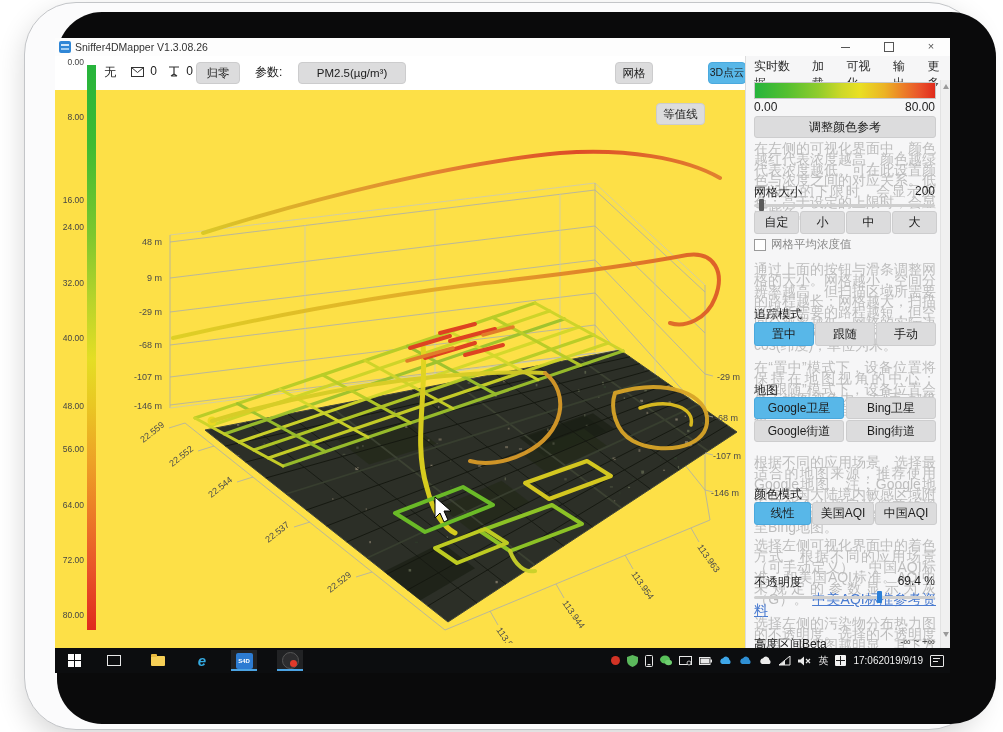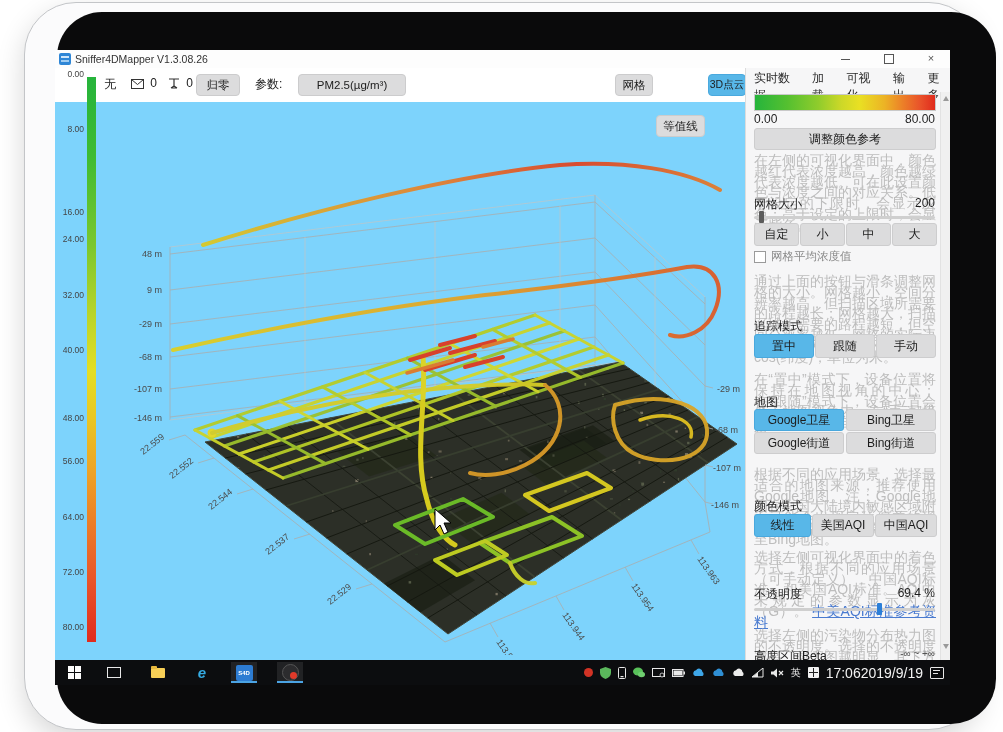--- a/index.html
+++ b/index.html
@@ -3,21 +3,21 @@
 <meta charset="utf-8">
 <style>
   html,body{margin:0;padding:0;background:#ffffff;}
   #stage{position:relative;width:1003px;height:732px;overflow:hidden;
     font-family:"Liberation Sans","DejaVu Sans",sans-serif;-webkit-font-smoothing:antialiased;}
   
   .dev-outer{position:absolute;left:24px;top:2px;width:955px;height:726px;border-radius:52px;
     background:#fbfbfc;border:1px solid #c3c5c8;box-shadow:0 10px 28px rgba(0,0,0,.16);}
   .dev-bezel{position:absolute;left:32px;top:9px;width:939px;height:712px;border-radius:45px;background:#0a0a0b;}
   
-  .screen{position:absolute;left:55px;top:50px;width:895px;height:635px;background:#7dd3fc;overflow:hidden;}
+  .screen{position:absolute;left:55px;top:38px;width:895px;height:635px;background:#fde047;overflow:hidden;}
   
   .titlebar{position:absolute;left:0;top:0;width:100%;height:18px;background:#fdfdfd;border-bottom:1px solid #ececec;}
   .app-ico{position:absolute;left:4px;top:3px;width:12px;height:12px;border-radius:2px;background:#2f86d6;}
   .app-ico:before{content:"";position:absolute;left:2px;top:3px;width:8px;height:2px;background:#cfe6fa;}
   .app-ico:after{content:"";position:absolute;left:2px;top:7px;width:8px;height:2px;background:#9fccf2;}
   .title-text{position:absolute;left:20px;top:3px;font-size:10.5px;color:#333;}
   .winctl{position:absolute;top:0;height:18px;width:34px;text-align:center;color:#555;font-size:11px;line-height:16px;}
   .wc-min{right:88px;} .wc-max{right:44px;} .wc-close{right:2px;}
   .wc-min i{display:inline-block;width:9px;border-top:1px solid #555;vertical-align:middle;}
   .wc-max i{display:inline-block;width:8px;height:8px;border:1px solid #555;vertical-align:middle;}
@@ -74,21 +74,21 @@
     display:flex;align-items:center;justify-content:center;}
   .recbtn{position:relative;width:15px;height:15px;border-radius:50%;background:#2c2c2e;border:1px solid #555;}
   .recbtn:before{content:"";position:absolute;right:1px;bottom:1px;width:7px;height:7px;border-radius:50%;background:#e03a2a;}
   .tray{position:absolute;right:6px;top:0;height:25px;display:flex;align-items:center;gap:7px;}
   .tri{display:inline-flex;align-items:center;justify-content:center;}
   .dotred{width:9px;height:9px;border-radius:50%;background:#d23325;}
   .lang{color:#f2f2f2;font-size:10px;}
   .imebox{width:11px;height:11px;background:#f2f2f2;border-radius:1px;position:relative;}
   .imebox:before{content:"";position:absolute;left:5px;top:1px;bottom:1px;width:1px;background:#222;}
   .imebox:after{content:"";position:absolute;top:5px;left:1px;right:1px;height:1px;background:#222;}
-  .clock{color:#f2f2f2;font-size:14px;line-height:10px;text-align:center;}
+  .clock{color:#f2f2f2;font-size:10px;line-height:10px;text-align:center;}
   .notif{width:12px;height:10px;border:1px solid #e8e8e8;border-radius:1px;position:relative;}
   .notif:before{content:"";position:absolute;left:2px;top:2px;width:7px;height:1px;background:#e8e8e8;}
   .notif:after{content:"";position:absolute;left:2px;top:5px;width:5px;height:1px;background:#e8e8e8;}
 </style>
 </head>
 <body>
 
 <div id="stage">
   <div class="dev-outer">
     <div class="dev-bezel"></div>

